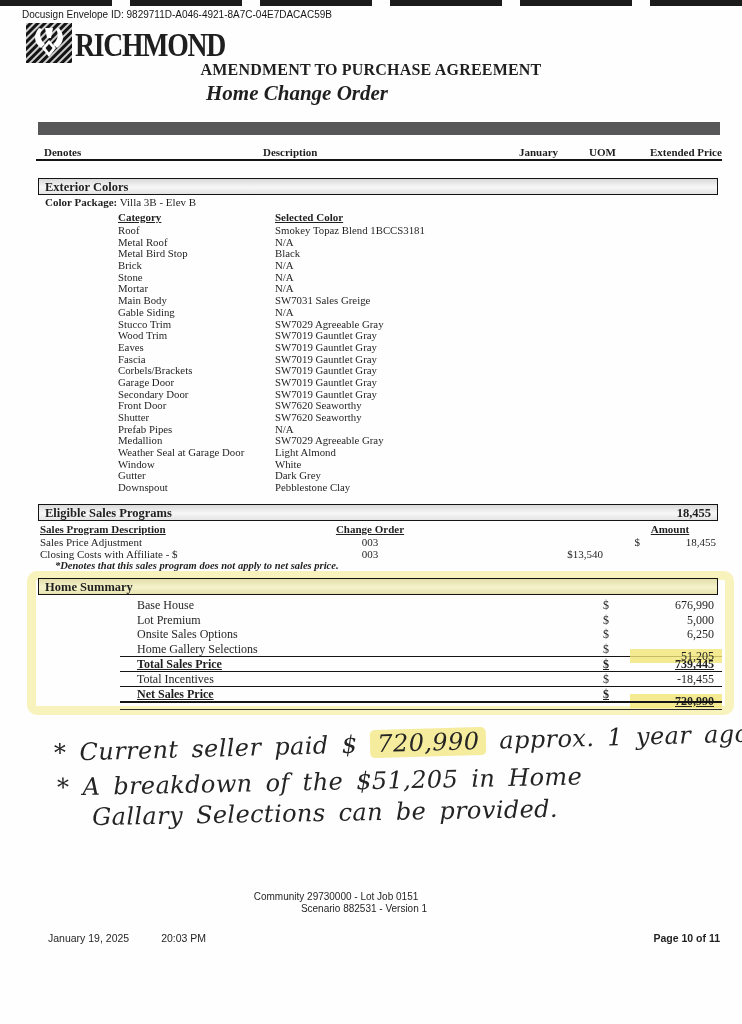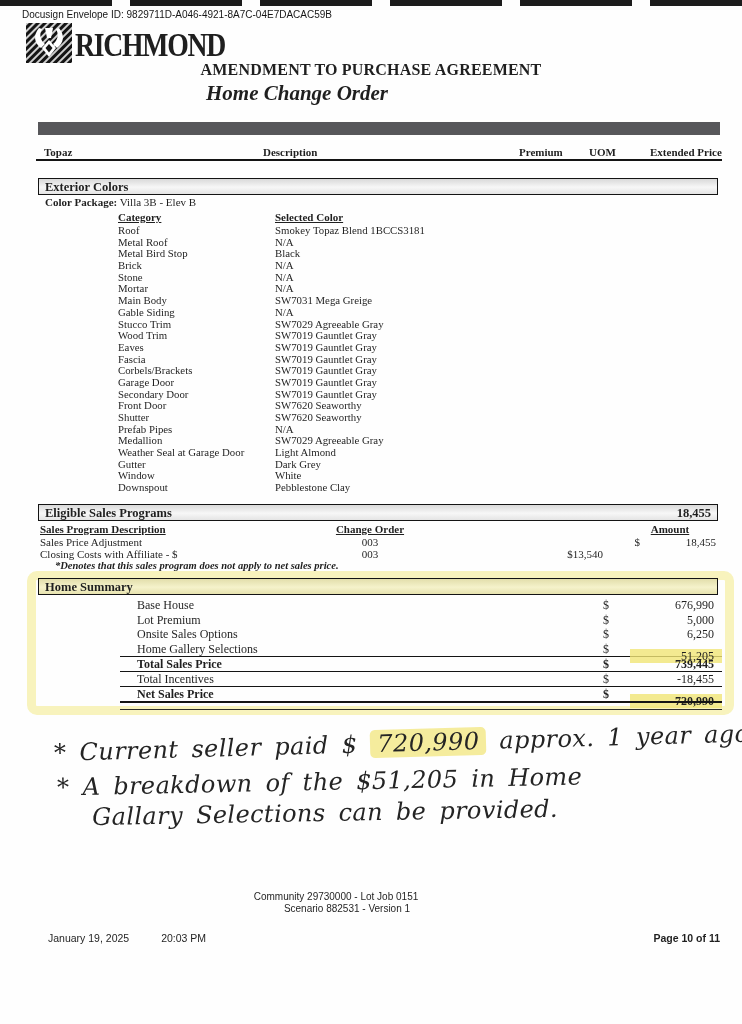--- a/index.html
+++ b/index.html
@@ -67,35 +67,35 @@
 
   .hl-frame { position:absolute; left:27px; top:571px; width:707px; height:144px;
     border:9px solid rgba(242,233,135,.55); border-radius:10px; box-sizing:border-box; }
 
   .hs-rows { position:absolute; top:598px; left:120px; width:602px; }
   .hs-row { display:grid; grid-template-columns:470px 40px auto; height:14.6px;
     line-height:14.2px; font-size:12px; box-sizing:border-box; }
   .hs-row .lbl { padding-left:17px; }
   .hs-row .cur { padding-left:13px; }
   .hs-row .amt { text-align:right; padding-right:8px; }
-  .hs-row.b { font-weight:bold; }
+  .hs-row.b { font-weight:bold;text-decoration:underline; }
   .hs-row.rt { border-top:1.8px solid #141414; }
   .amt.hl, .cur-hl { background:rgba(240,229,118,.8);margin-top:7px; }
   .hs-b1 { position:absolute; top:700.5px; left:120px; width:602px; border-top:2px solid #141414; }
   .hs-b2 { position:absolute; top:709px;   left:120px; width:602px; border-top:1.6px solid #2e2e2e; }
 
   .hand { position:absolute; font-family:"DejaVu Serif", serif; font-style:italic;
     font-size:24px; letter-spacing:.4px; word-spacing:5px; color:#242424; white-space:nowrap; }
   .hand-1 { top:729px; left:54px; transform:rotate(-1.6deg); }
   .hand-2 { top:768px; left:57px; transform:rotate(-1.2deg); }
   .hand-3 { top:799px; left:92px; transform:rotate(-1deg); }
   .hand .mark { background:rgba(243,233,140,.85); padding:0 7px; border-radius:5px; }
 
   .f-comm { position:absolute; top:891px; left:0; width:672px; text-align:center; font-size:10px; }
-  .f-scen { position:absolute; top:903px; left:0; width:694px; text-align:center; font-size:10px; }
+  .f-scen { position:absolute; top:903px; left:17px; width:694px; text-align:center; font-size:10px; }
   .f-date { position:absolute; top:932px; left:48px; font-size:10.5px; }
   .f-date .t { margin-left:32px; }
   .f-page { position:absolute; top:932px; right:22px; font-size:10.5px; font-weight:bold; }
 </style>
 </head>
 <body>
 
 <div class="page">
 
   <div class="top-strip"></div>
@@ -120,23 +120,23 @@
       </svg>
     </span>
     <span class="brand">RICHMOND</span>
   </div>
 
   <div class="title">AMENDMENT TO PURCHASE AGREEMENT</div>
   <div class="subtitle">Home Change Order</div>
 
   <div class="graybar"></div>
 
-  <span class="ch ch-option">Topaz</span>
+  <span class="ch ch-option">Denotes</span>
   <span class="ch ch-description">Description</span>
-  <span class="ch ch-quantity">Premium</span>
+  <span class="ch ch-quantity">January</span>
   <span class="ch ch-uom">UOM</span>
   <span class="ch ch-extprice">Extended Price</span>
   <div class="headline"></div>
 
   <div class="secbox box-ext">
     <span>Exterior Colors</span>
   </div>
 
   <div class="cp">
     <b>Color Package:</b>
@@ -173,21 +173,21 @@
         <span class="ec-color">N/A</span>
       </div>
 
       <div class="ec-row">
         <span class="ec-cat">Mortar</span>
         <span class="ec-color">N/A</span>
       </div>
 
       <div class="ec-row">
         <span class="ec-cat">Main Body</span>
-        <span class="ec-color">SW7031 Mega Greige</span>
+        <span class="ec-color">SW7031 Sales Greige</span>
       </div>
 
       <div class="ec-row">
         <span class="ec-cat">Gable Siding</span>
         <span class="ec-color">N/A</span>
       </div>
 
       <div class="ec-row">
         <span class="ec-cat">Stucco Trim</span>
         <span class="ec-color">SW7029 Agreeable Gray</span>
@@ -242,27 +242,27 @@
         <span class="ec-cat">Medallion</span>
         <span class="ec-color">SW7029 Agreeable Gray</span>
       </div>
 
       <div class="ec-row">
         <span class="ec-cat">Weather Seal at Garage Door</span>
         <span class="ec-color">Light Almond</span>
       </div>
 
       <div class="ec-row">
+        <span class="ec-cat">Window</span>
+        <span class="ec-color">White</span>
+      </div>
+
+      <div class="ec-row">
         <span class="ec-cat">Gutter</span>
         <span class="ec-color">Dark Grey</span>
-      </div>
-
-      <div class="ec-row">
-        <span class="ec-cat">Window</span>
-        <span class="ec-color">White</span>
       </div>
 
       <div class="ec-row">
         <span class="ec-cat">Downspout</span>
         <span class="ec-color">Pebblestone Clay</span>
       </div>
     </div>
 
   <div class="secbox box-esp">
     <span class="sec-amt">18,455</span>

